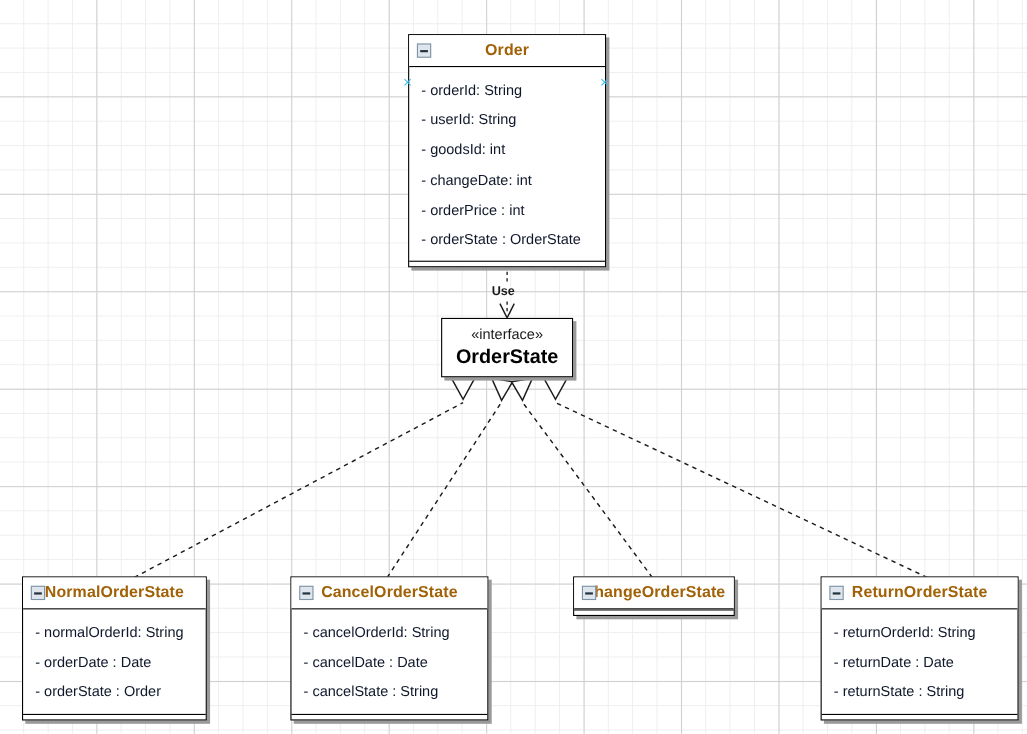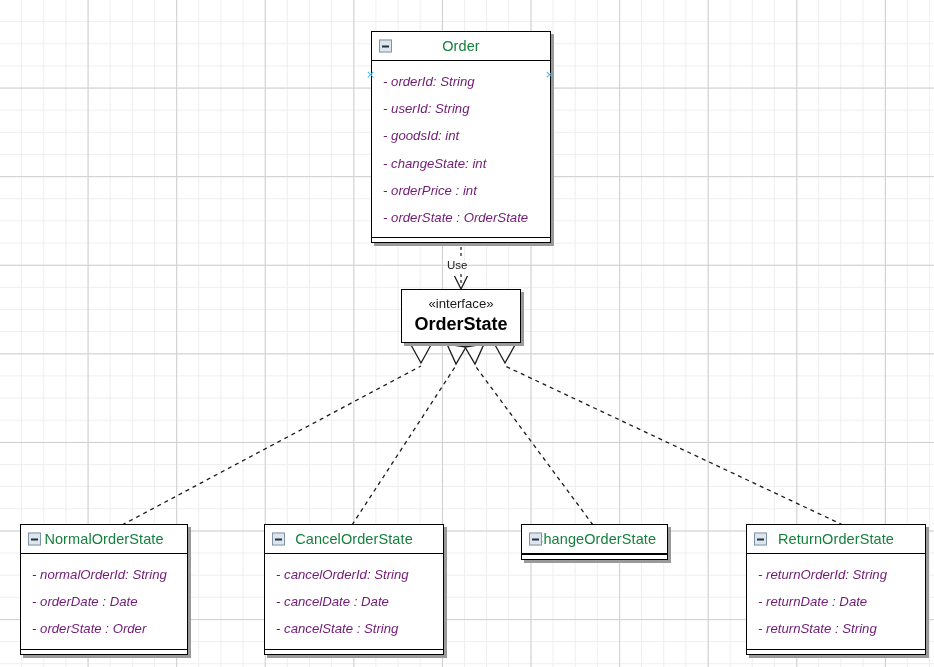--- a/index.html
+++ b/index.html
@@ -56,22 +56,22 @@
     box-sizing: border-box;
     height: 29px;
     border-bottom: 1.4px solid #000000;
     display: flex;
     align-items: center;
     justify-content: center;
     background: #ffffff;
   }
   .node-title {
     font-size: 14.5px;
-    font-weight: normal;
-    color: #15803d;
+    font-weight: bold;
+    color: #a16207;
     letter-spacing: .1px;
     line-height: 1;
   }
   .collapse-icon {
     position: absolute;
     left: 7px;
     top: 50%;
     transform: translateY(-50%);
     width: 13px;
     height: 13px;
@@ -88,25 +88,24 @@
     top: 5px;
     height: 2px;
     background: #23323f;
   }
 
   .node-body {
     padding: 7px 0 6px 0;
   }
   .attr {
     font-size: 13.2px;
-    color: #701a75;
+    color: #0f172a;
     line-height: 1;
     padding: 7px 0 7px 11px;
     white-space: nowrap;
-    font-style: italic;
   }
 
   
   .node-footrule {
     border-top: 1.4px solid #000000;
     height: 4px;
   }
 
   
   .iface {
@@ -145,20 +144,21 @@
     user-select: none;
   }
 
   .edge-label {
     position: absolute;
     font-size: 11.5px;
     color: #1b1b1b;
     line-height: 1;
     background: transparent;
     white-space: nowrap;
+    font-weight: bold;
   }
 </style>
 </head>
 <body>
 
 <div id="canvas">
 
   <svg class="edges" viewBox="0 0 934 667">
 
     <line x1="461" y1="247" x2="461" y2="258" stroke="#1b1b1b" stroke-width="1.2" stroke-dasharray="3,3"></line>
@@ -183,21 +183,21 @@
 
   <div class="node" style="left:371px; top:31px; width:180px;">
     <div class="node-header">
       <span class="collapse-icon"></span>
       <span class="node-title">Order</span>
     </div>
     <div class="node-body">
       <div class="attr">- orderId: String</div>
       <div class="attr">- userId: String</div>
       <div class="attr">- goodsId: int</div>
-      <div class="attr">- changeState: int</div>
+      <div class="attr">- changeDate: int</div>
       <div class="attr">- orderPrice : int</div>
       <div class="attr">- orderState : OrderState</div>
     </div>
     <div class="node-footrule"></div>
   </div>
 
   <div class="cpoint" style="left:366px; top:71px;">×</div>
   <div class="cpoint" style="left:545px; top:71px;">×</div>
 
   <div class="iface" style="left:401px; top:289px; width:120px; height:54px;">

